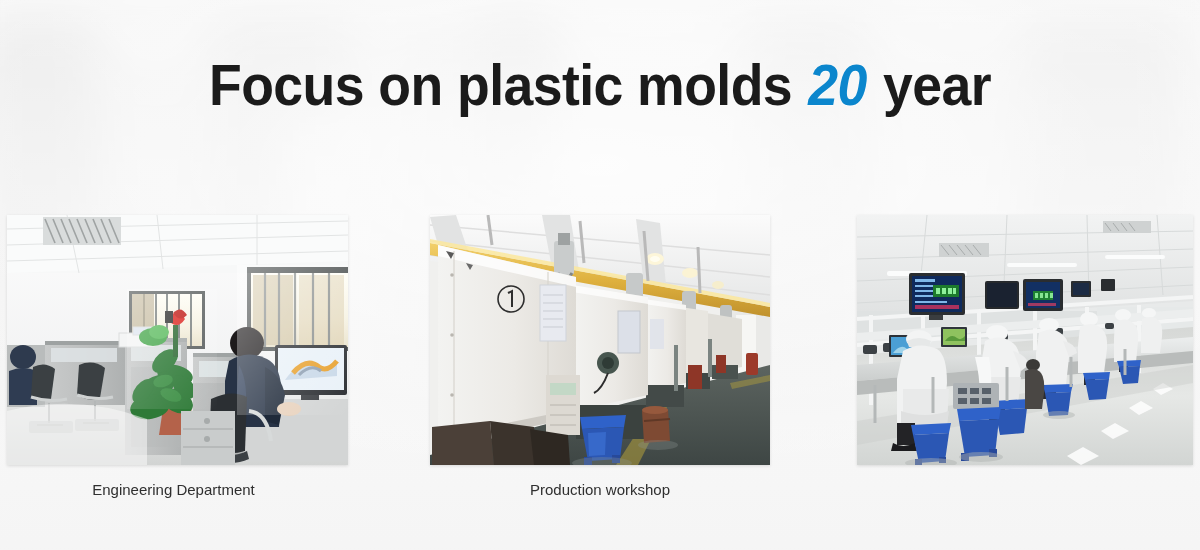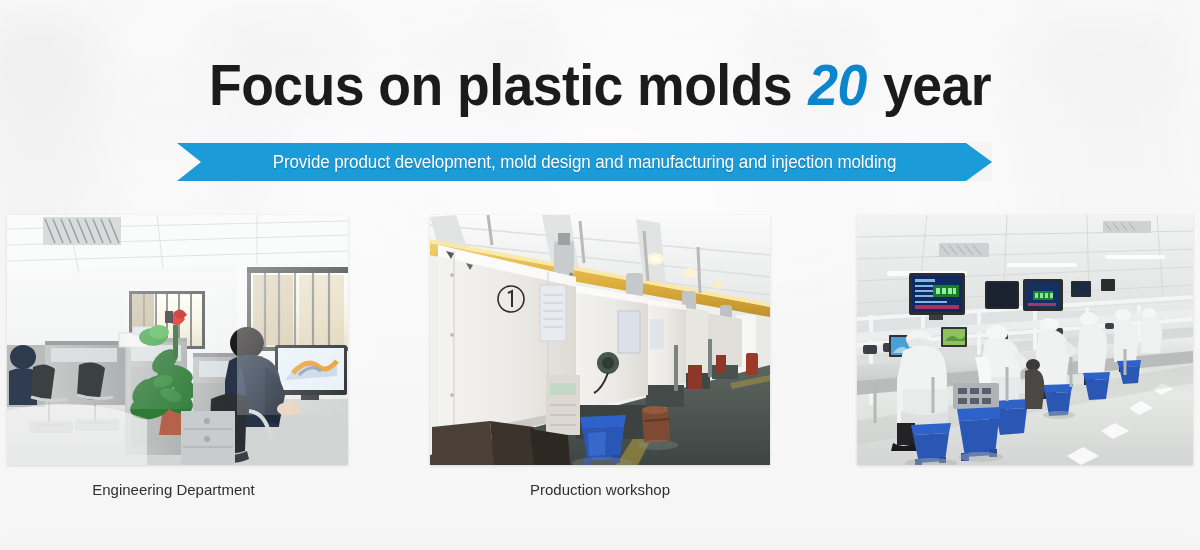--- a/index.html
+++ b/index.html
@@ -138,25 +138,20 @@
 </div>
 
 <div id="banner">
 
   <div id="headline">
     <span>Focus on plastic molds</span>
     <span class="num">20</span>
     <span>year</span>
   </div>
 
-  <div id="ribbon">
-    <div class="rb-body"></div>
-    <div class="rb-notch-r"></div>
-    <div id="ribbon-text">Provide product development, mold design and manufacturing and injection molding</div>
-  </div>
 
 </div>
 
 <div id="cards">
 
   <div class="card" id="card-1">
     <div class="photo">
       <svg viewBox="0 0 341 250" preserveAspectRatio="xMidYMid slice">
         <defs>
           <linearGradient id="c1wall" x1="0" y1="0" x2="0" y2="1">

